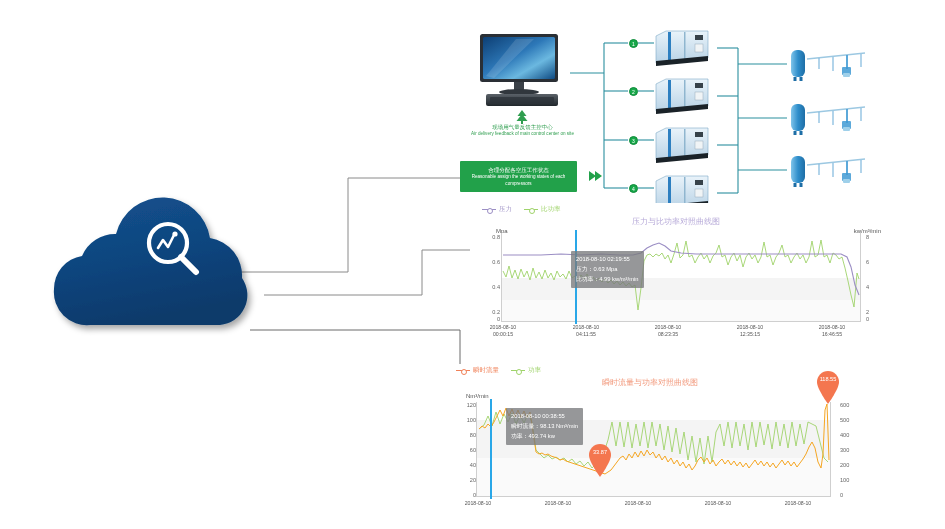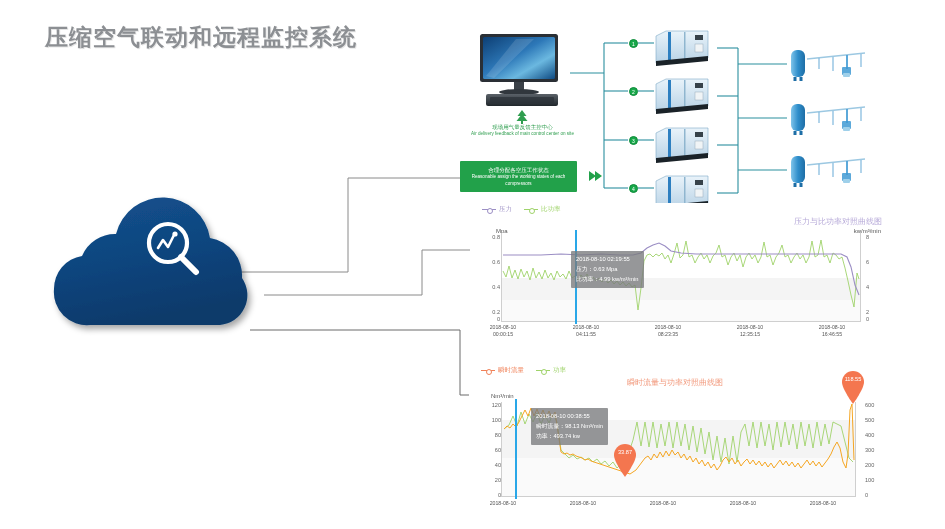--- a/index.html
+++ b/index.html
@@ -64,42 +64,42 @@
 
   .node-dot {
     position:absolute; width:9px; height:9px; border-radius:50%;
     background:#18a84a; border:1px solid #0d8a38;
     color:#ffffff; font-size:5px; line-height:8px; text-align:center;
   }
 
   
   .chart-card { position:absolute; background:#ffffff; }
   #chart-pressure { left:470px; top:203px; width:412px; height:132px; }
-  #chart-flow     { left:469px; top:364px; width:412px; height:148px; }
+  #chart-flow     { left:444px; top:364px; width:412px; height:148px; }
 
   .chart-legend { position:absolute; left:12px; top:2px; display:flex; gap:12px; align-items:center; }
   .legend-item { display:flex; align-items:center; gap:3px; font-size:6.5px; }
   .legend-mark { width:14px; height:7px; position:relative; }
   .legend-mark::before {
     content:""; position:absolute; left:0; top:3px; width:14px; height:1px;
   }
   .legend-mark::after {
     content:""; position:absolute; left:4.5px; top:1.5px;
     width:4px; height:4px; border-radius:50%; background:#fff;
     border:1px solid currentColor;
   }
   .lg-purple { color:#9b8ec4; }  .lg-purple::before { background:#9b8ec4; }
   .lg-green  { color:#9fd36a; }  .lg-green::before  { background:#9fd36a; }
   .lg-orange { color:#f08158; }  .lg-orange::before { background:#f08158; }
 
   .chart-title {
     position:absolute; top:13px; width:100%; text-align:center;
     font-size:8px;
   }
-  .title-purple { color:#b6a9d8;text-align:right; }
+  .title-purple { color:#b6a9d8; }
   .title-orange { color:#f2997c; }
 
   .axis-unit { position:absolute; font-size:6px; color:#555; }
 
   .plot-svg { position:absolute; }
 
   .tooltip {
     position:absolute;
     background: rgba(120,122,124,0.78);
     color:#ffffff;
@@ -119,21 +119,20 @@
   .marker-pin .pin-text {
     position:absolute; top:6px; left:0; width:26px; text-align:center;
     font-size:5.6px; color:#ffffff;
   }
 </style>
 </head>
 <body>
 
 <div class="stage">
 
-  <div id="page-title">压缩空气联动和远程监控系统</div>
 
   <svg class="connectors" viewBox="0 0 945 529">
     <polyline points="232,272 348,272 348,178 470,178" fill="none" stroke="#8a8a8a" stroke-width="1"></polyline>
     <polyline points="264,295 422,295 422,250 470,250" fill="none" stroke="#8a8a8a" stroke-width="1"></polyline>
     <polyline points="250,330 460,330 460,395 470,395" fill="none" stroke="#6b6b6b" stroke-width="1"></polyline>
   </svg>
 
   <div id="cloud-shape">
     <svg viewBox="0 0 250 150">
       <defs>

